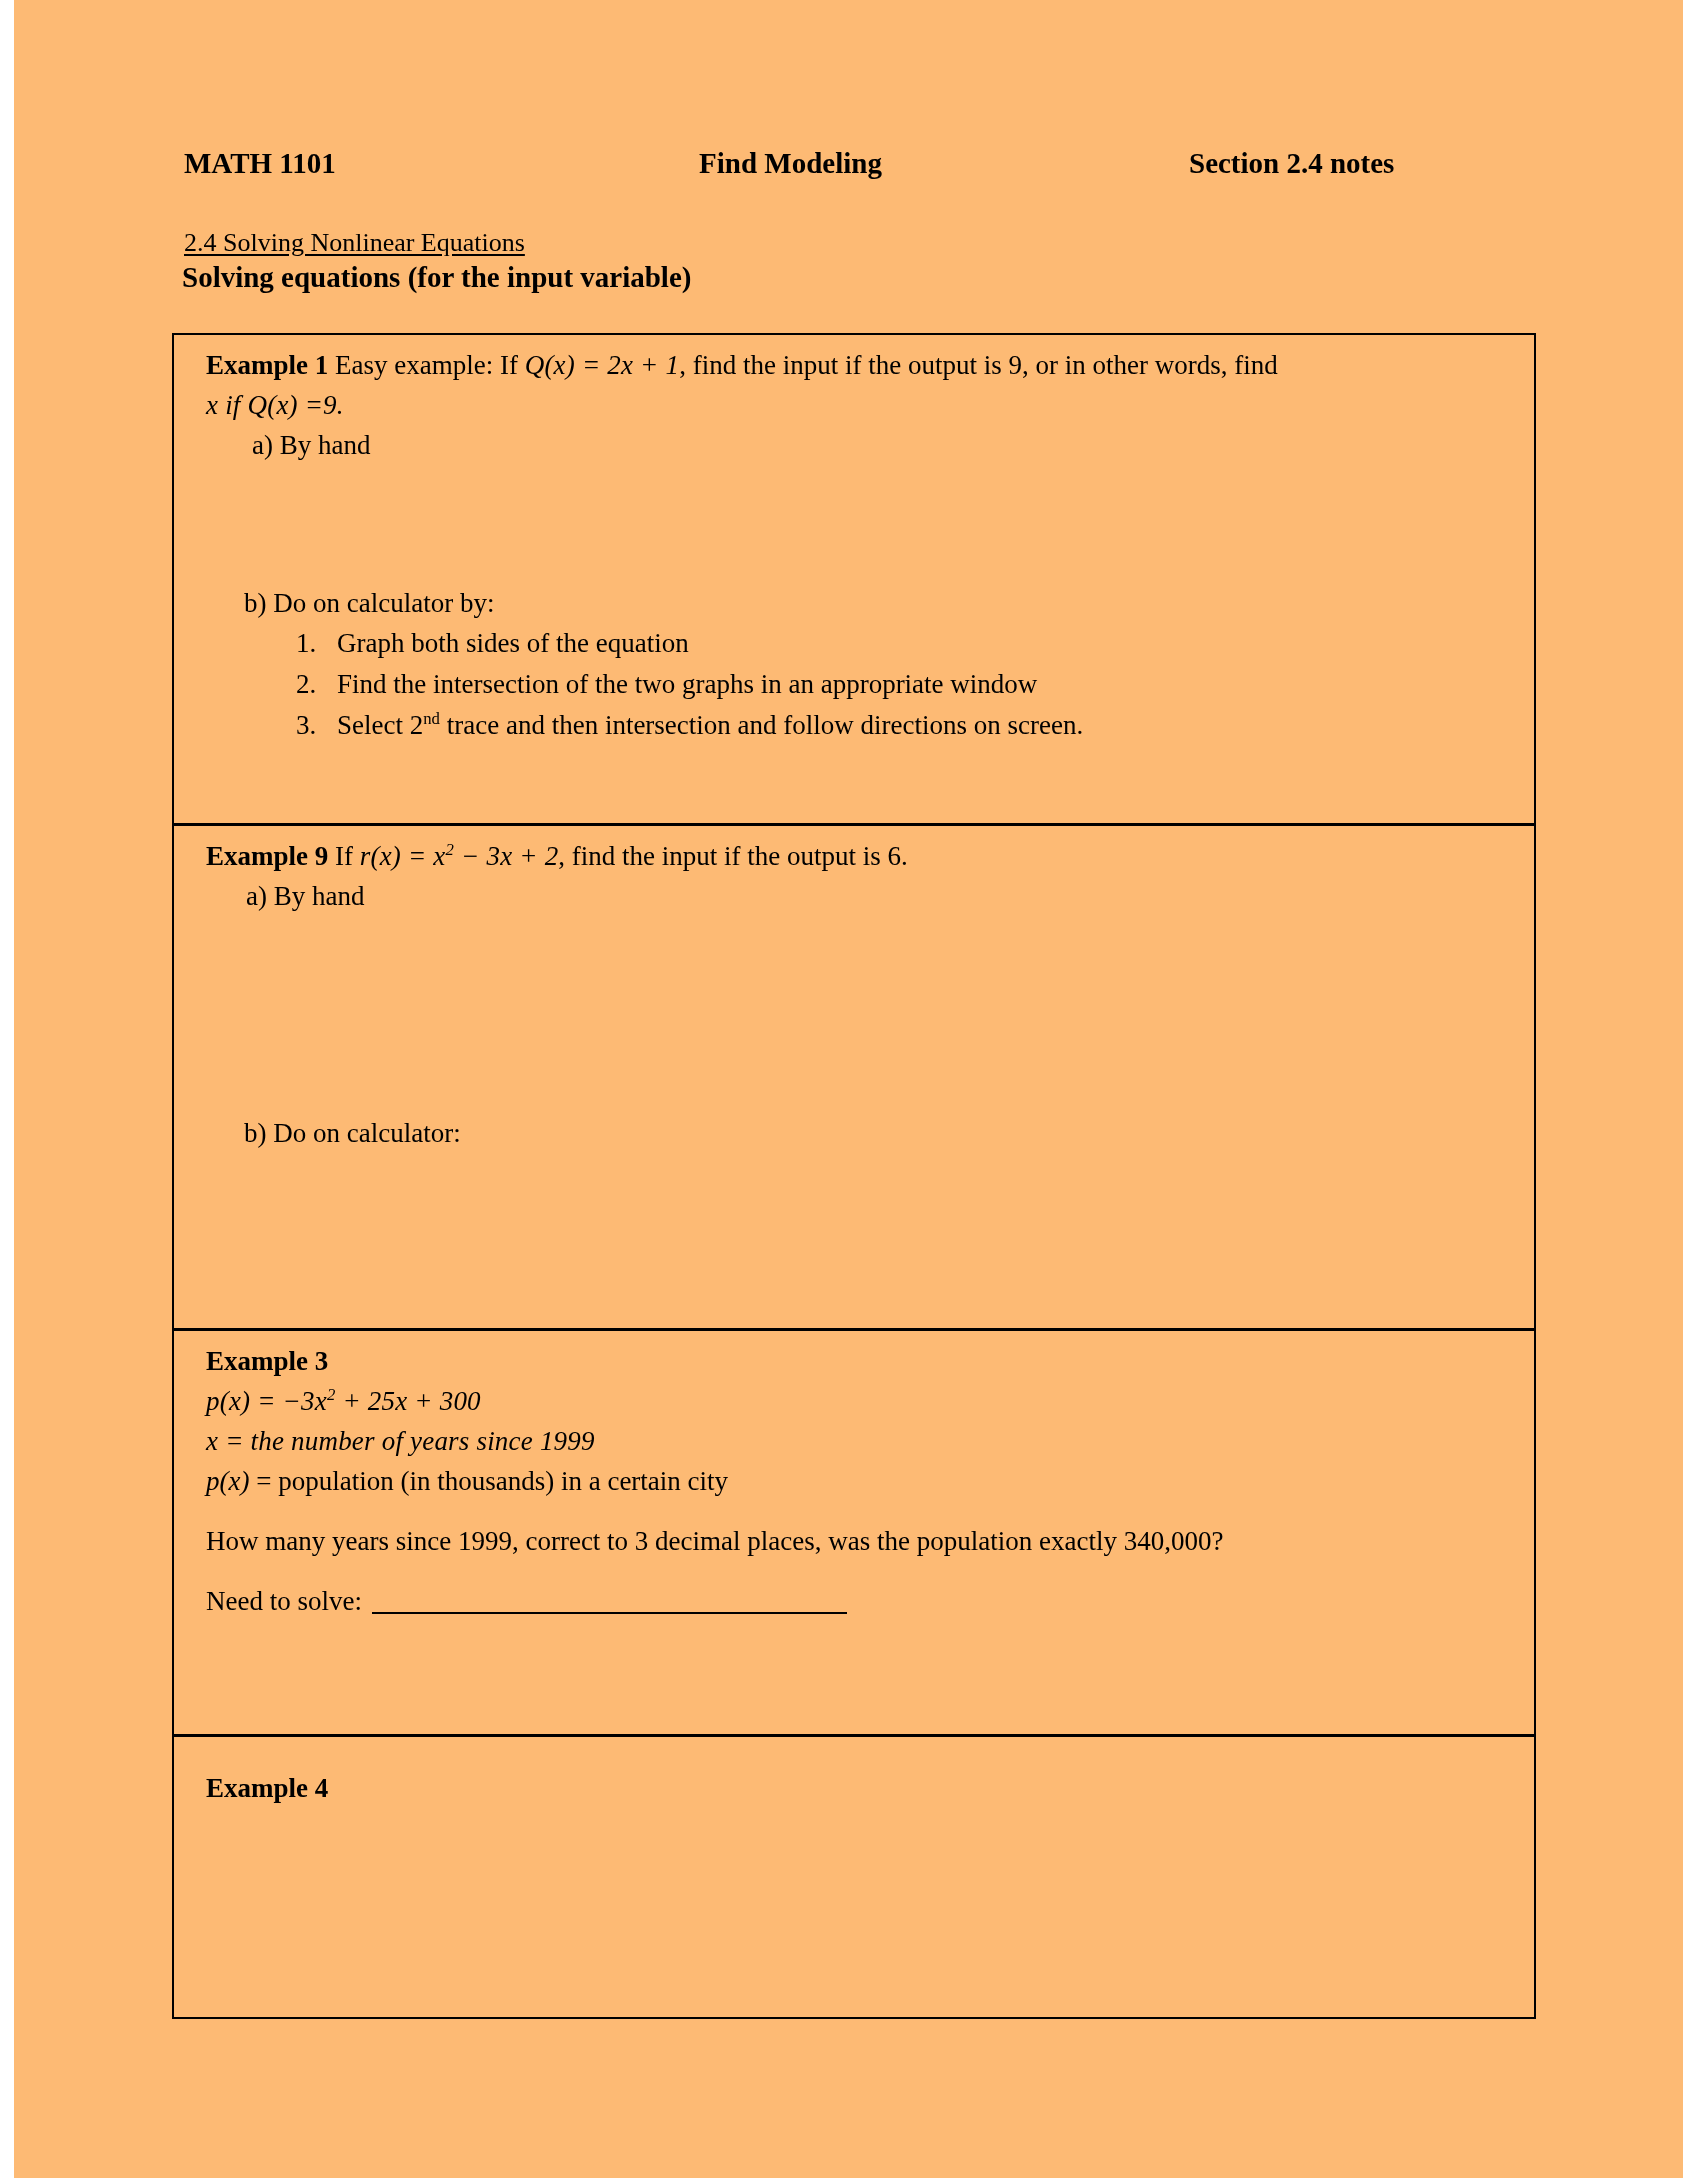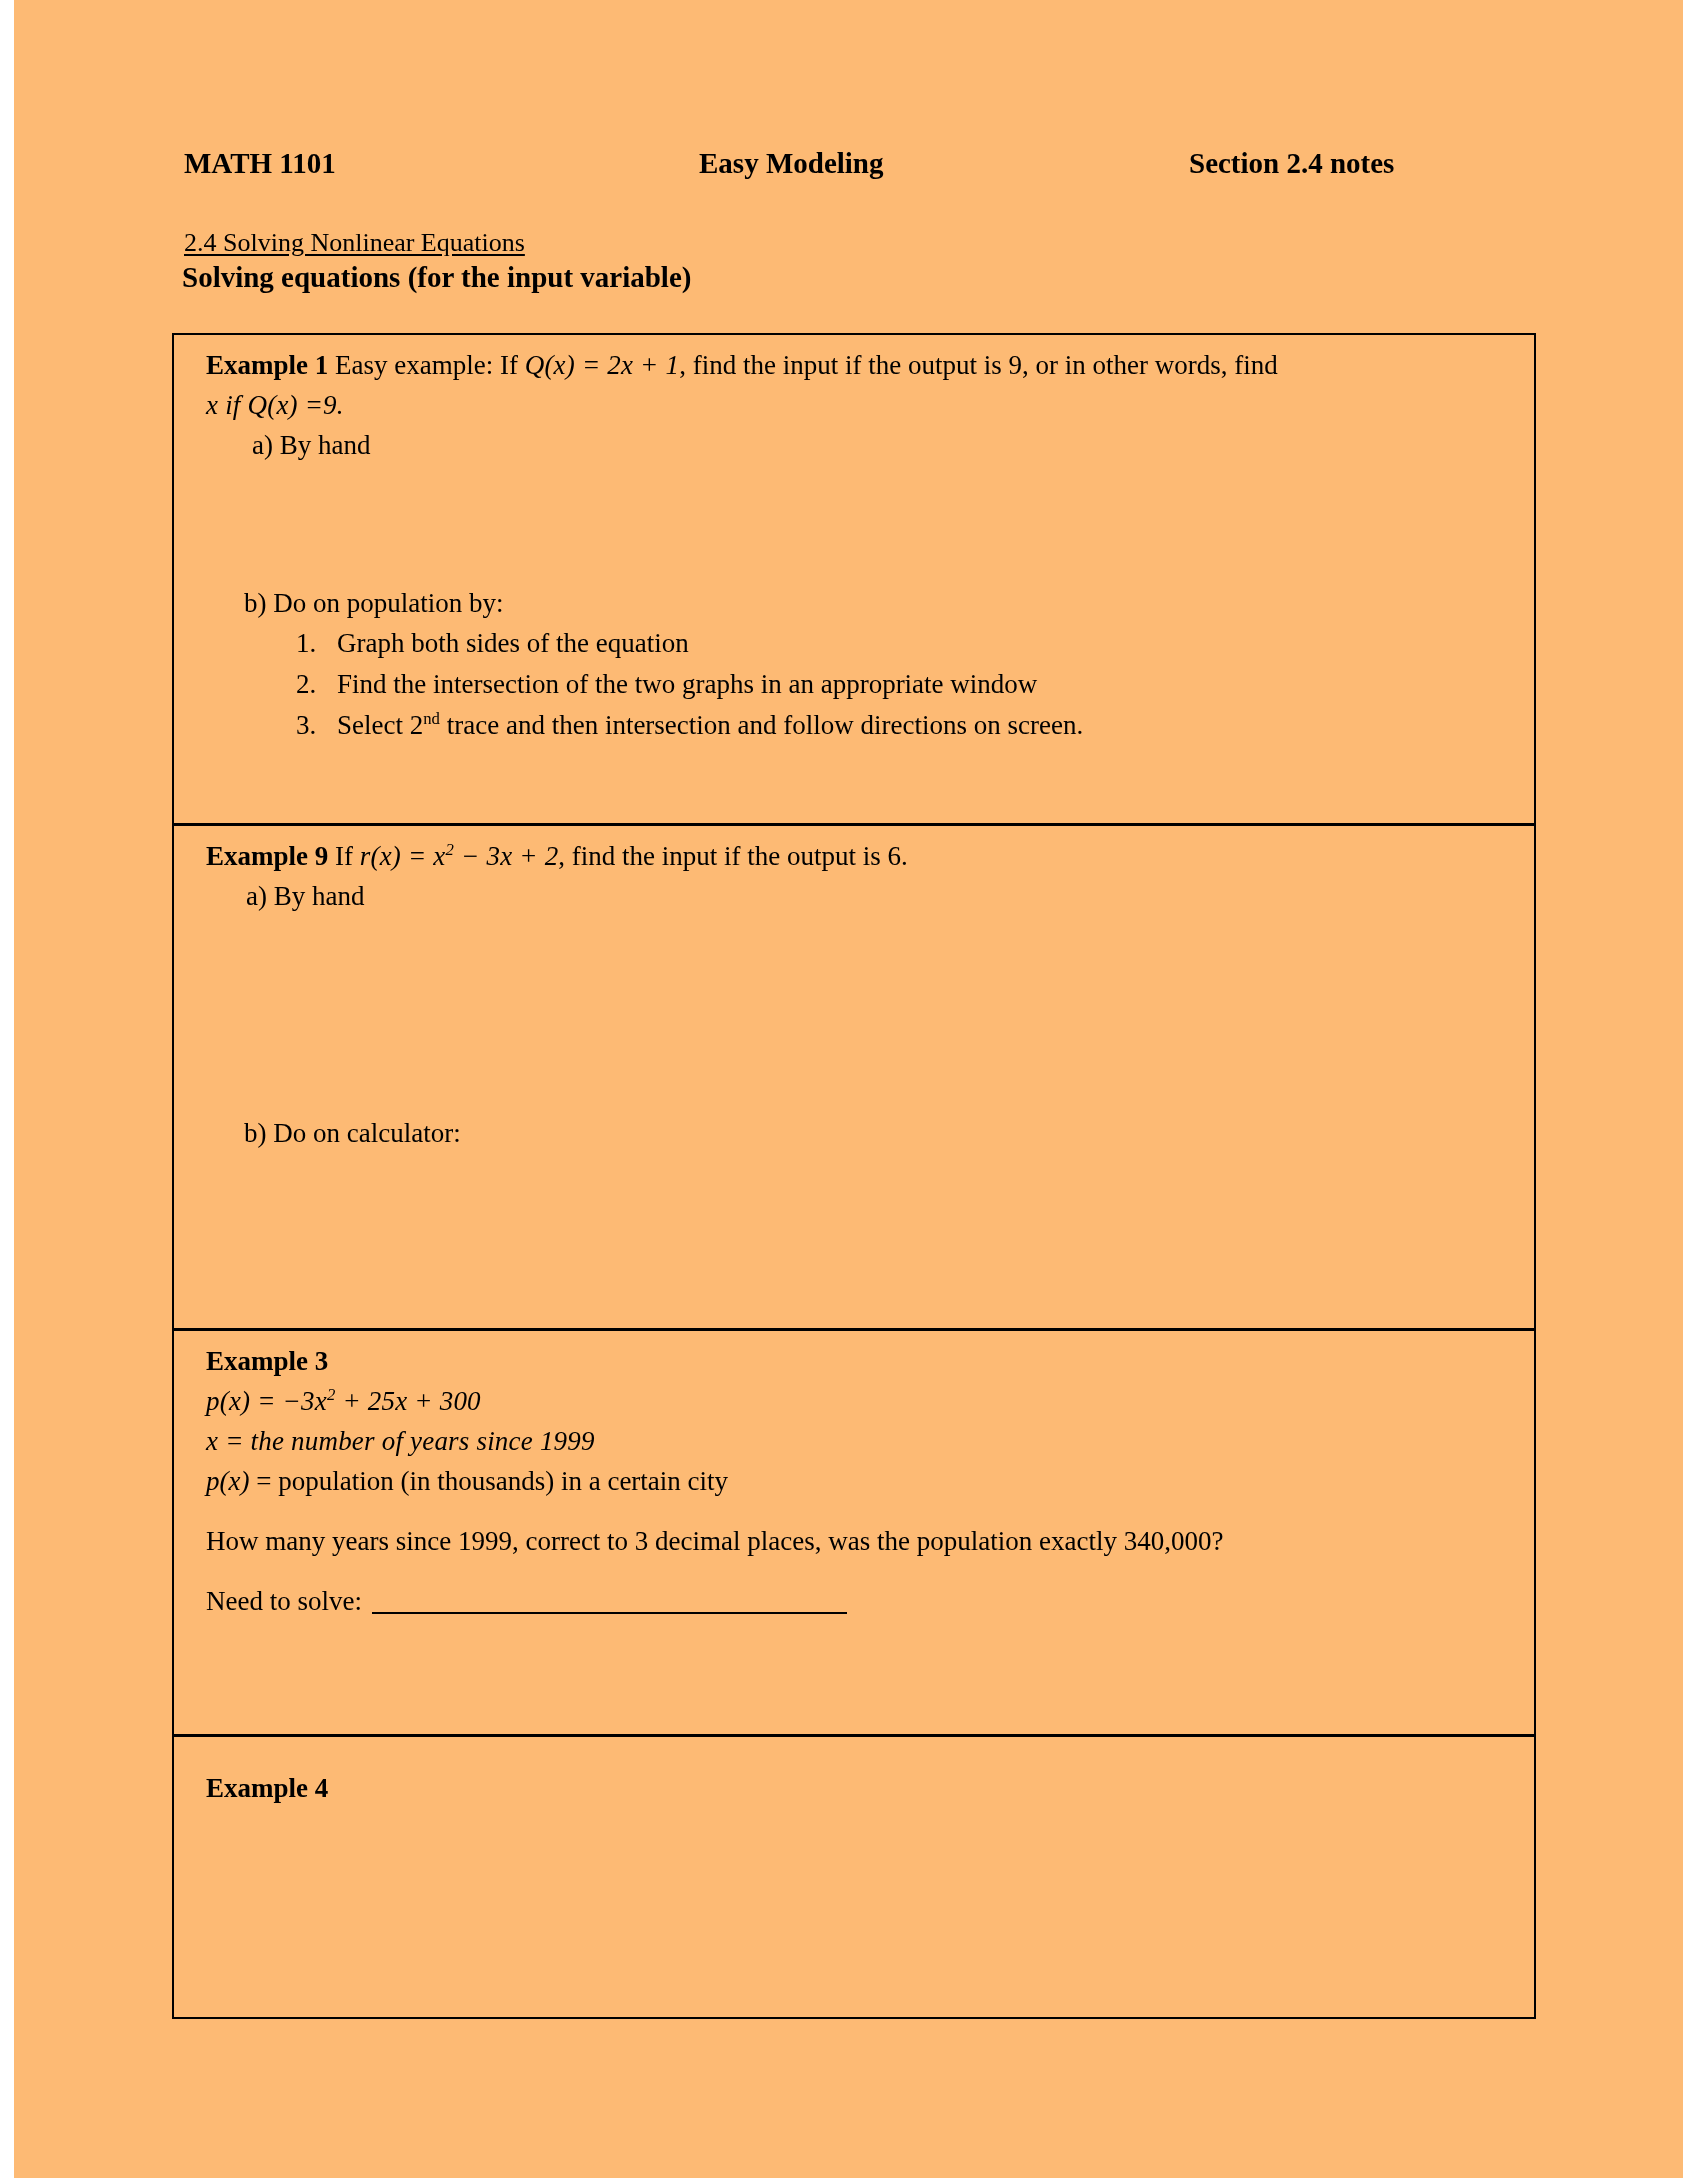--- a/index.html
+++ b/index.html
@@ -139,21 +139,21 @@
     margin-left: 10px;
   }
 </style>
 </head>
 <body>
 
 <div class="page">
 
   <div class="header">
     <span class="h-course">MATH 1101</span>
-    <span class="h-title">Easy Modeling</span>
+    <span class="h-title">Find Modeling</span>
     <span class="h-sect">Section 2.4 notes</span>
   </div>
 
   <div class="sub-underlined">2.4 Solving Nonlinear Equations</div>
   <div class="sub-bold">Solving equations (for the input variable)</div>
 
   <div class="boxwrap">
 
     <div class="box" style="height:491px;">
       <div class="box-inner">
@@ -163,21 +163,21 @@
           <span class="mathrun">Q(x) = 2x + 1</span><span>, find the input if the output is 9, or in other words, find</span>
         </div>
         <div class="line">
           <span class="mathrun">x if Q(x) =9.</span>
         </div>
         <div class="item-a">a)  By hand</div>
 
         <div class="spacer-md"></div>
         <div class="spacer-md"></div>
 
-        <div class="item-b">b) Do on population by:</div>
+        <div class="item-b">b) Do on calculator by:</div>
 
         <ol class="steps">
           <li>Graph both sides of the equation</li>
           <li>Find the intersection of the two graphs in an appropriate window</li>
           <li>
             <span>Select 2</span><sup class="exp">nd</sup><span> trace and then intersection and follow directions on screen.</span>
           </li>
         </ol>
       </div>
     </div>

